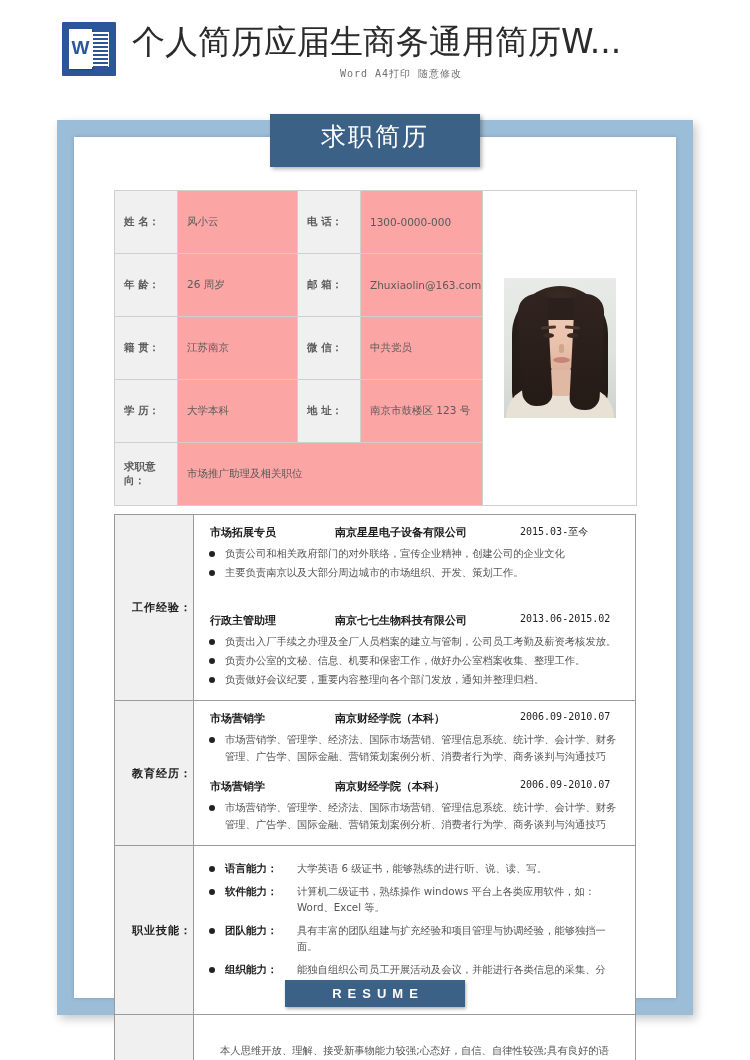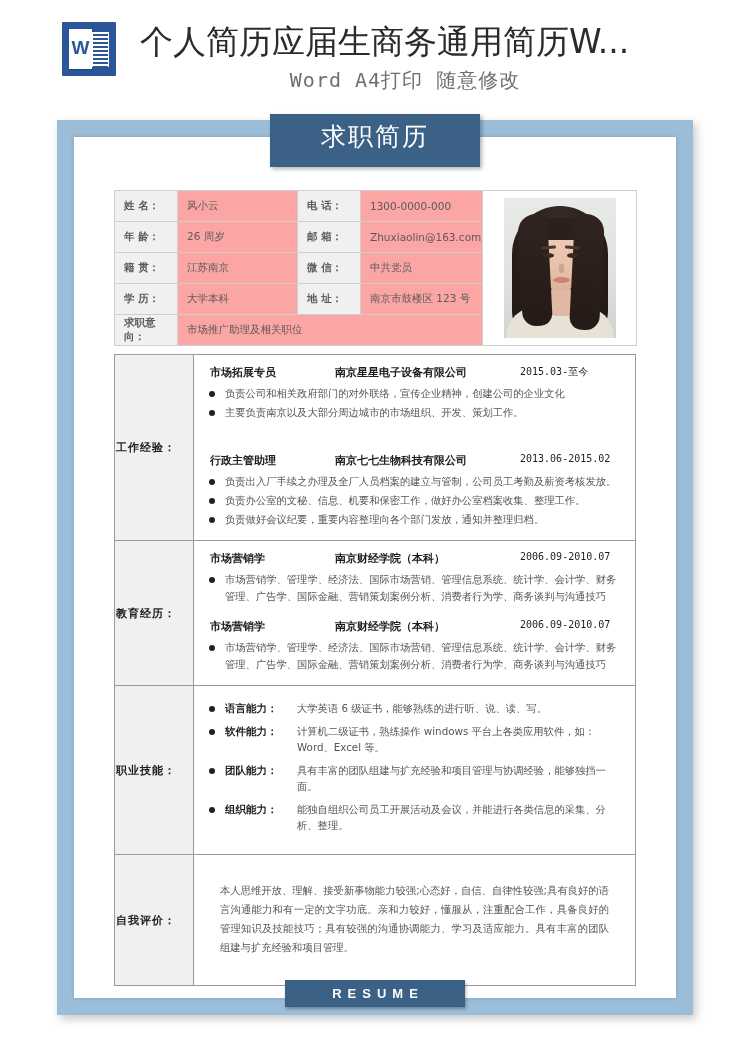--- a/index.html
+++ b/index.html
@@ -57,36 +57,36 @@
     background: #ffffff;
     overflow: hidden;
   }
   #word-icon .doc-right i {
     display: block;
     height: 2px;
     margin: 2px 1px 0 1px;
     background: #2b579a;
   }
   #title-block {
-    margin-left: 24px;
+    margin-left: 16px;
     flex: 1 1 auto;
     min-width: 0;
     padding-right: 20px;
   }
   #main-title {
     font-size: 33px;
     line-height: 40px;
     color: #2b2b2b;
     font-family: "DejaVu Sans", "Liberation Sans", sans-serif;
     white-space: nowrap;
     overflow: hidden;
   }
   #sub-title {
     margin-top: 5px;
-    font-size: 20px;
+    font-size: 10px;
     color: #6f6f6f;
     text-align: center;
     letter-spacing: 1px;
     font-family: "DejaVu Sans Mono", "Liberation Mono", monospace;
     padding-right: 60px;
   }
 
   
   #page-frame {
     position: absolute;
@@ -160,21 +160,21 @@
   table.info-table {
     border-collapse: collapse;
     width: 100%;
     table-layout: fixed;
   }
   table.info-table td {
     border: 1px solid #cfcfcf;
     height: 30px;
     font-size: 10.5px;
     vertical-align: middle;
-    padding: 0 9px;
+    padding: 16px 9px;
     color: #5a5a5a;
     font-family: "DejaVu Sans", "Liberation Sans", sans-serif;
     margin-left: 24px;
   }
   td.lbl {
     background: #f0f0f0;
     color: #1d1d1d;
     font-weight: bold;
     font-size: 11px;
     letter-spacing: 0px;
@@ -293,21 +293,21 @@
     table-layout: fixed;
     margin-top: 8px;
   }
   table.sec-table > tbody > tr > td {
     border: 1px solid #9a9a9a;
     vertical-align: middle;
   }
   td.sec-label {
     width: 76px;
     background: #f0f0f0;
-    text-align: left;
+    text-align: right;
     font-size: 11px;
     font-weight: bold;
     color: #1d1d1d;
     font-family: "DejaVu Serif", "Liberation Serif", serif;
     letter-spacing: 1px;
   }
   td.sec-body {
     background: #ffffff;
     padding: 10px 10px 10px 14px;
     vertical-align: top;

